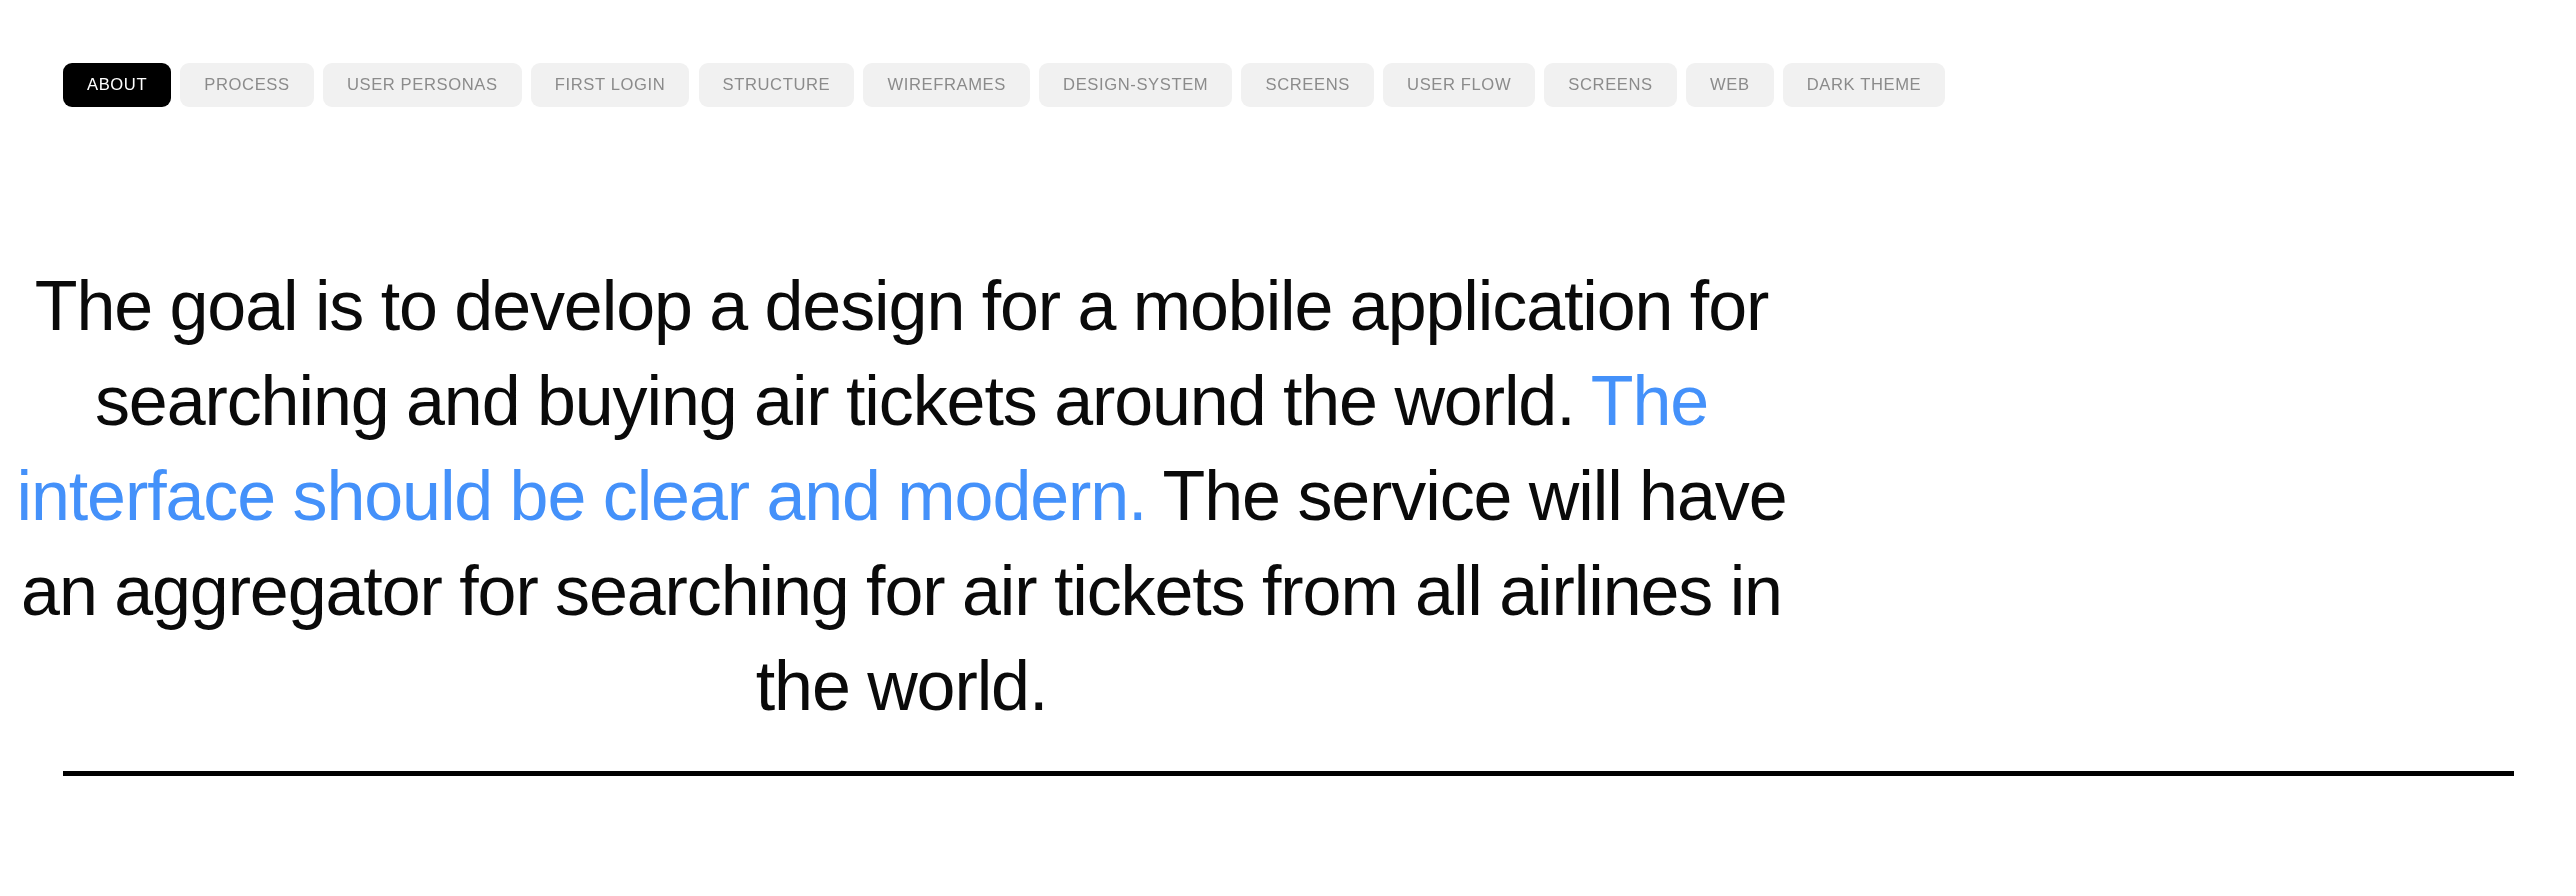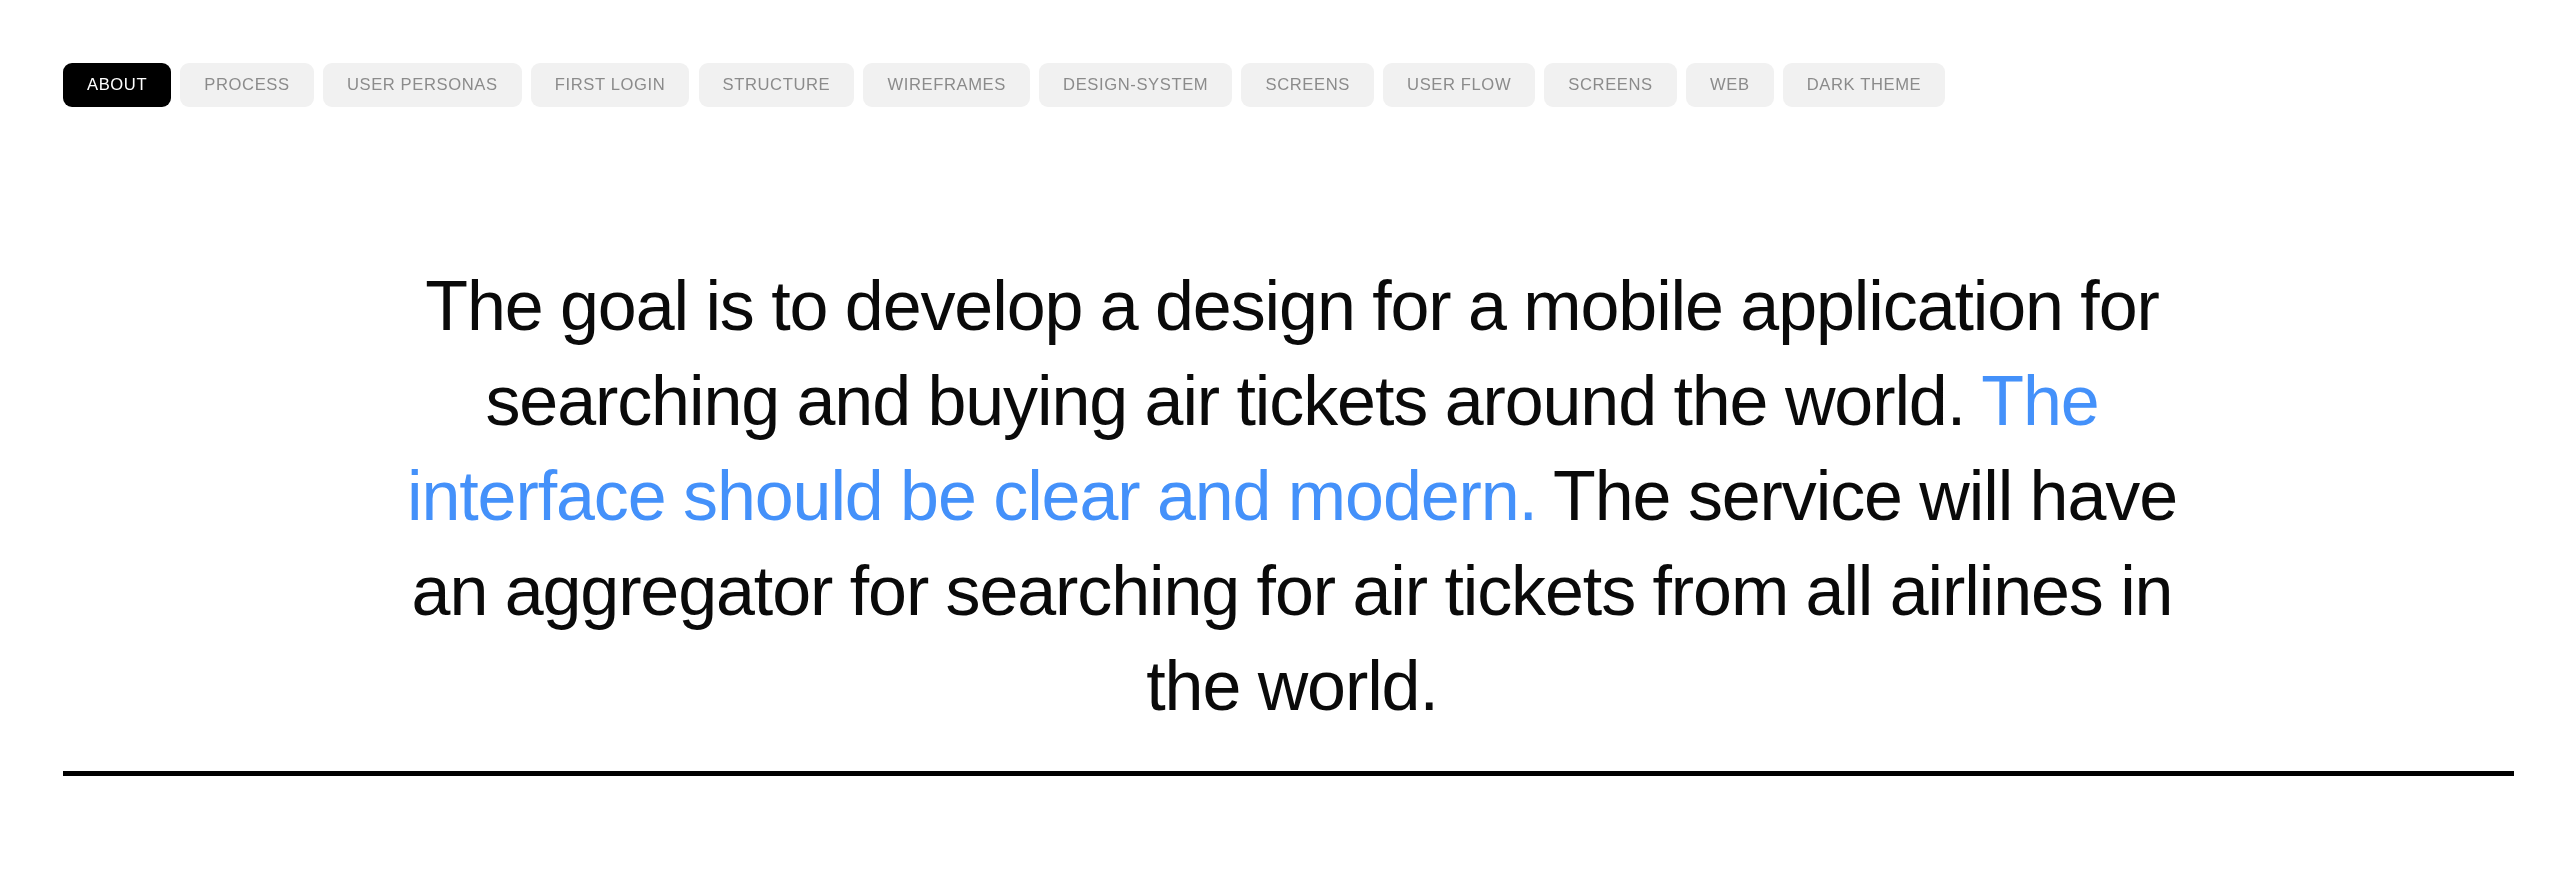--- a/index.html
+++ b/index.html
@@ -57,25 +57,25 @@
   }
 
   .pill.is-active {
     background: #000000;
     color: #FFFFFF;
   }
 
   
   .statement-wrap {
     position: absolute;
-    left: 8px;
+    left: 0;
     right: 0;
     top: 189px;
     display: flex;
-    justify-content: center;
+    justify-content: flex-start;
   }
 
   .statement {
     width: 1803px;
     text-align: center;
     font-size: 70px;
     line-height: 95px;
     font-weight: 400;
     letter-spacing: -1.1px;
     color: #0A0A0A;

